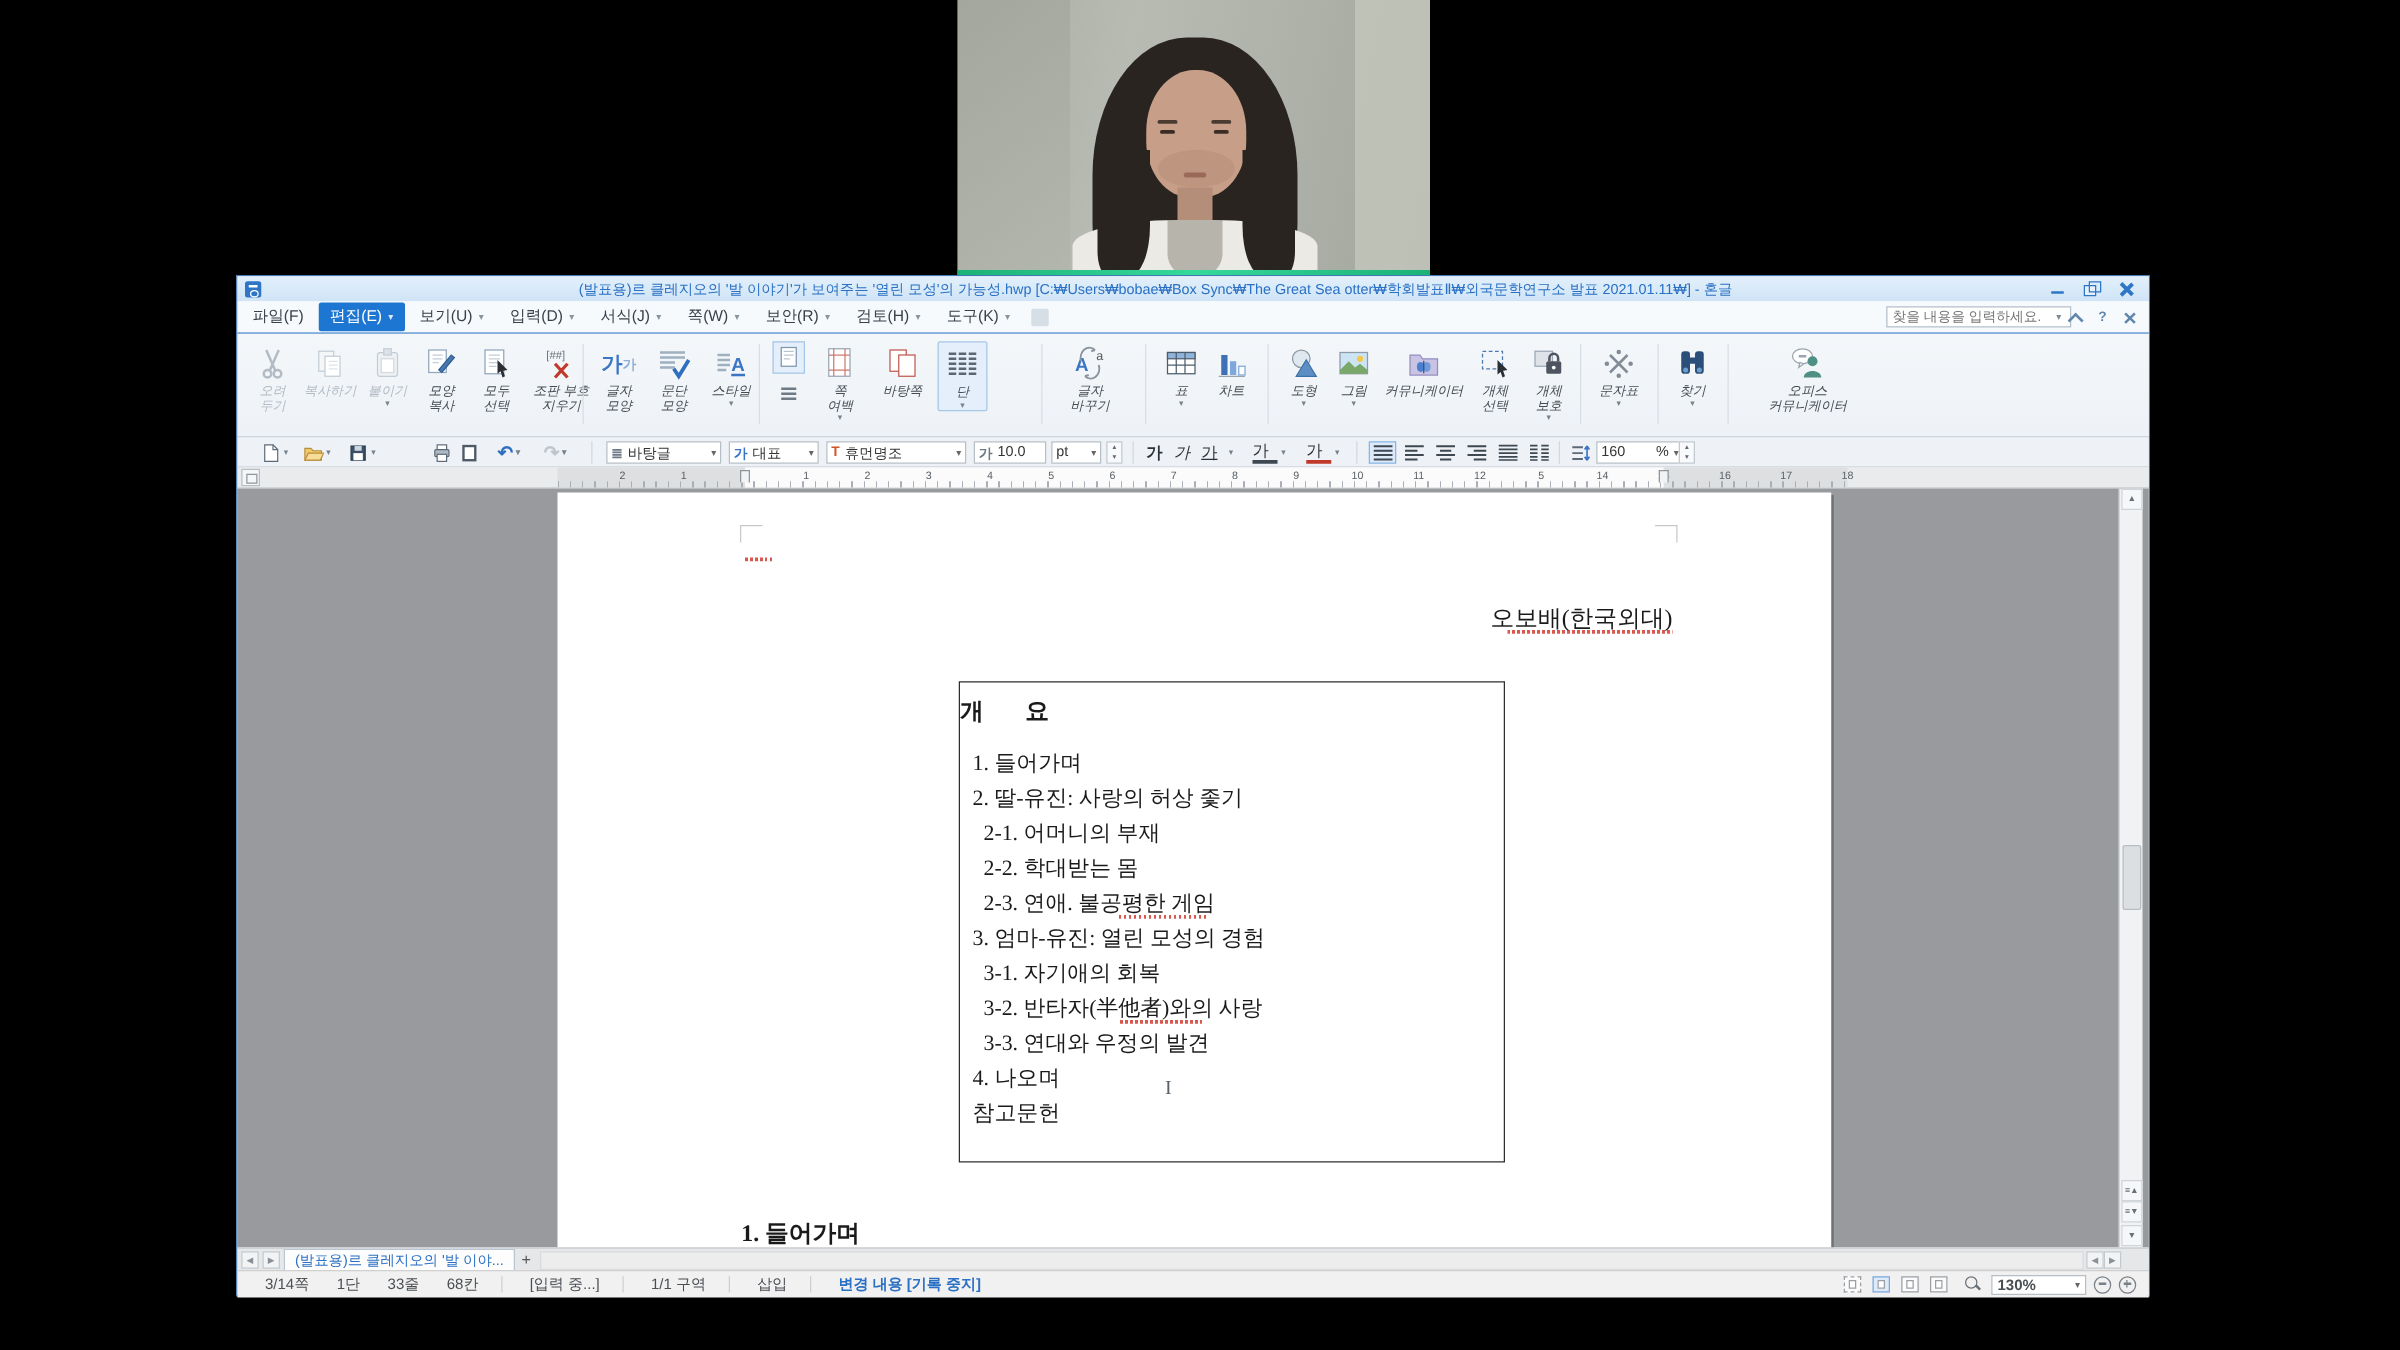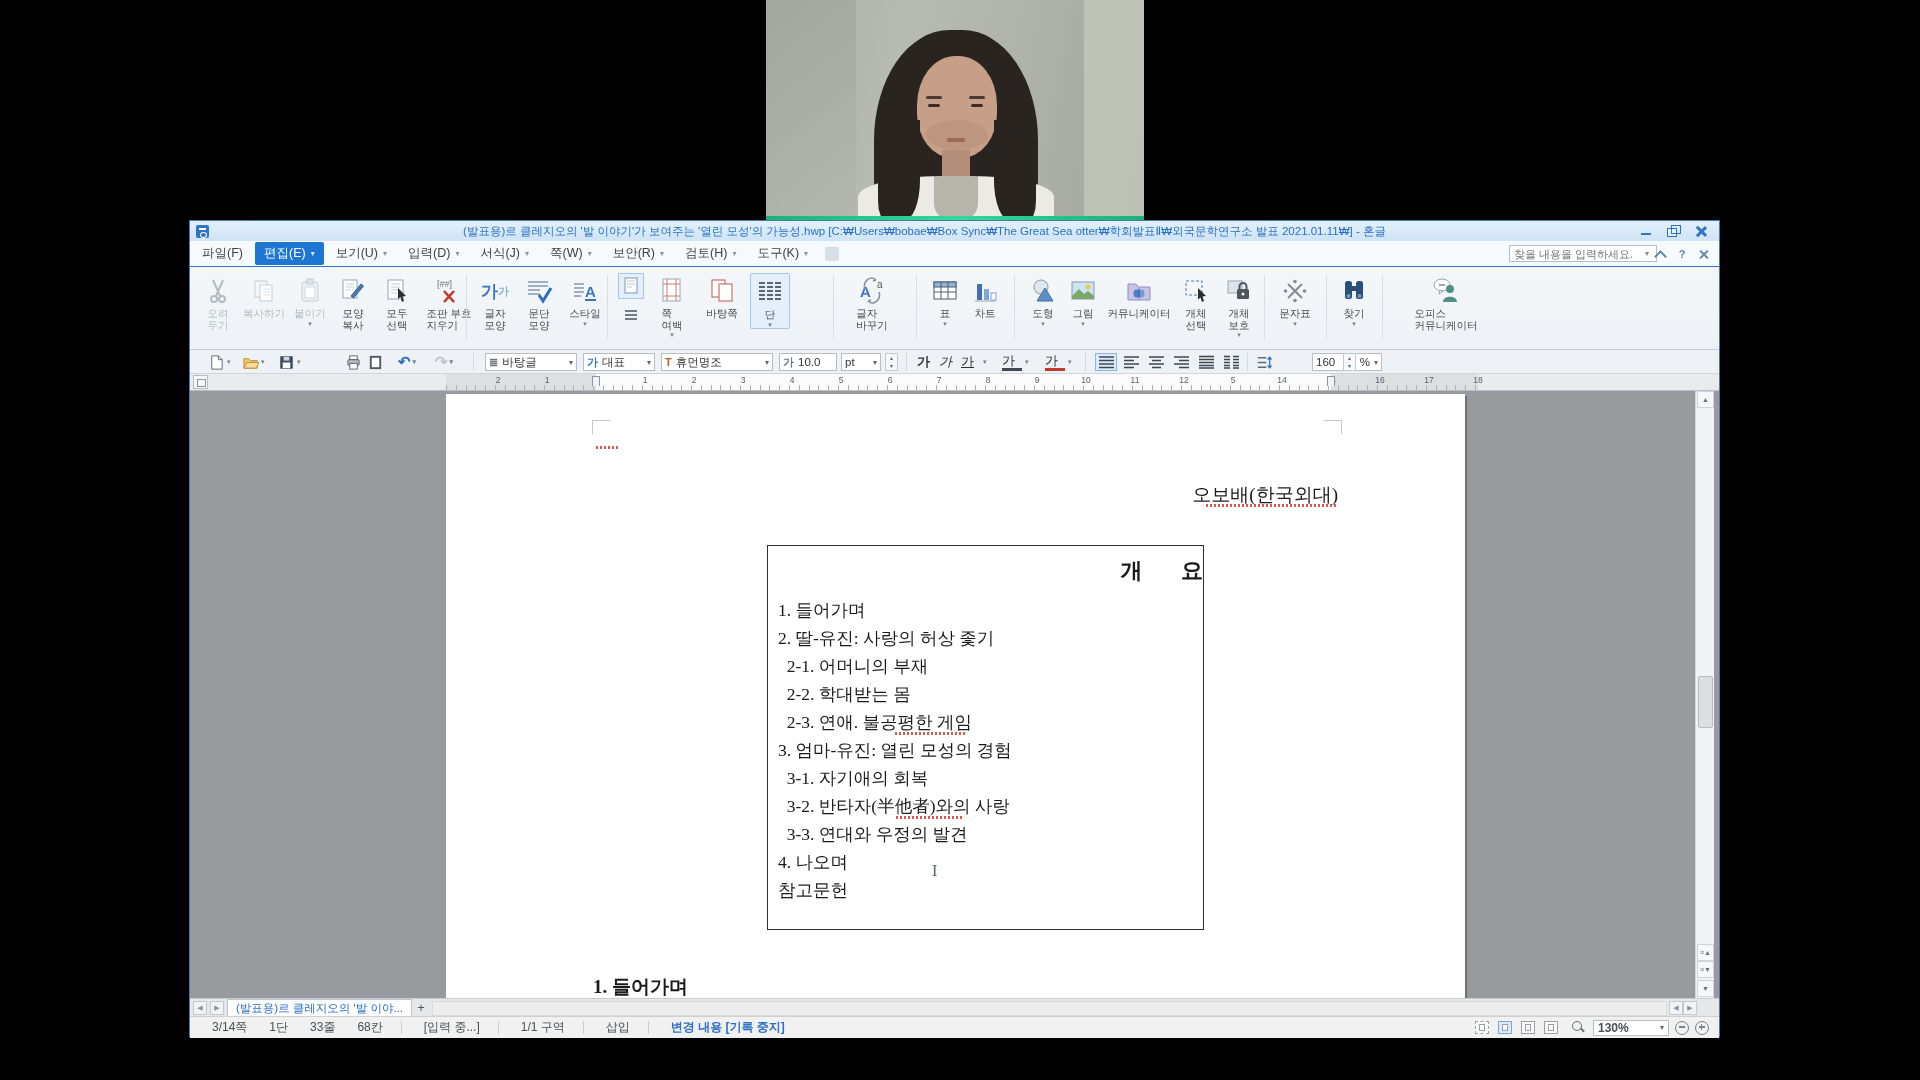--- a/index.html
+++ b/index.html
@@ -66,21 +66,21 @@
   #menu-x::before{ transform:rotate(45deg);} #menu-x::after{ transform:rotate(-45deg);}
 
   
   #toolbar { position:absolute; left:0; top:46px; width:100%; height:83px;
              background:linear-gradient(180deg,#f4f7fa,#eef2f6); border-bottom:1px solid #c3ccd5; }
   .tgroup { position:absolute; top:6px; display:flex; gap:2px; align-items:flex-start; }
   .tdiv { position:absolute; top:8px; width:1px; height:64px; background:#d7dee5; }
   .tb { display:flex; flex-direction:column; align-items:center; gap:1px; padding-top:2px; }
   .tb-ic { height:32px; display:flex; align-items:center; justify-content:center; }
   .tb-ic svg { width:30px; height:30px; }
-  .tb-lb { font-size:10.5px; line-height:11.5px; color:#454c53; white-space:pre-line; }
+  .tb-lb { font-size:10.5px; line-height:11.5px; color:#454c53; text-align:center; white-space:pre-line;font-style:italic; }
   .tb.dis .tb-lb { color:#b3bcc4; }
   .tb .ar { font-size:7px; color:#78828c; line-height:6px; }
   .tb.hl { background:#e4effb; border:1px solid #a4c6e7; border-radius:2px; }
   .stack2 { display:flex; flex-direction:column; gap:3px; width:30px; }
   .stack-ic { width:26px; height:26px; display:flex; align-items:center; justify-content:center; }
   .stack-ic.on { background:#e4effb; border:1px solid #a4c6e7; }
   .stack-ic svg { width:20px; height:20px; }
   .ti-char { font-size:17px; font-weight:bold; color:#3a76c5; font-family:"Liberation Sans",sans-serif; }
 
   
@@ -121,21 +121,21 @@
   #docarea { position:absolute; left:0; top:170px; width:100%; height:607px; background:#989a9d; overflow:hidden; }
   #page { position:absolute; left:256px; top:3px; width:1019px; height:650px; background:#fff;
           box-shadow:2px 2px 0 #6f7275; font-family:"Liberation Serif",serif; color:#1a1a1a; }
   .corner { position:absolute; width:18px; height:14px; }
   .corner.tl { left:146px; top:26px; border-left:1px solid #c9c9c9; border-top:1px solid #c9c9c9; }
   .corner.tr { left:878px; top:26px; border-right:1px solid #c9c9c9; border-top:1px solid #c9c9c9; }
   #doc-title { position:absolute; left:0; top:22px; width:100%; text-align:center; font-size:23px;
                font-weight:bold; letter-spacing:1px; white-space:pre; }
   #doc-author { position:absolute; right:127px; top:88px; font-size:19px; }
   #outline-box { position:absolute; left:321px; top:151px; width:437px; height:385px; border:1.5px solid #2e2e2e; }
-  #outline-head { position:absolute; left:0; top:10px; width:100%; text-align:right; font-size:22px;
+  #outline-head { position:absolute; left:0; top:10px; width:100%; text-align:left; font-size:19px;
                   font-weight:bold; white-space:pre; }
   .ol-item { position:absolute; left:10px; font-size:17.5px; white-space:pre; }
   .spell { position:absolute; height:3px;
            background:repeating-linear-gradient(90deg,#d23b2f 0 2px,transparent 2px 4px); opacity:.85; }
   #ibeam { position:absolute; left:486px; top:468px; font-family:"Liberation Serif",serif;
            font-size:16px; color:#5a6066; }
   #sec-head { position:absolute; left:147px; top:580px; font-size:19px; font-weight:bold; }
 
   
   #vscroll { position:absolute; left:1505px; top:170px; width:19px; height:607px; background:#f1f2f3;
@@ -689,21 +689,21 @@
         </svg>
       </div>
     <div class="fdiv" style="left:1057px;"></div>
 
     <div class="fb fbtn" style="left:1065px;">
         <svg viewBox="0 0 18 18">
           <path d="M3 4h9M3 9h9M3 14h9" stroke="#5c6a78" stroke-width="1.6"></path>
           <path d="M15.5 3 v12 M15.5 3 l-2 3 M15.5 3 l2 3 M15.5 15 l-2 -3 M15.5 15 l2 -3" stroke="#3a76c5" stroke-width="1.4" fill="none"></path>
         </svg>
       </div>
-    <div class="fb combo" style="left:1122px; width:70px;justify-content:center;">
+    <div class="fb combo" style="left:1087px; width:70px;justify-content:center;">
       <span class="cval">160</span>
       <span>%</span>
       <span class="car">▾</span>
     </div>
     <div class="fb spin" style="left:1153px;">
         <span>▴</span>
         <span>▾</span>
       </div>
   </div>
 

